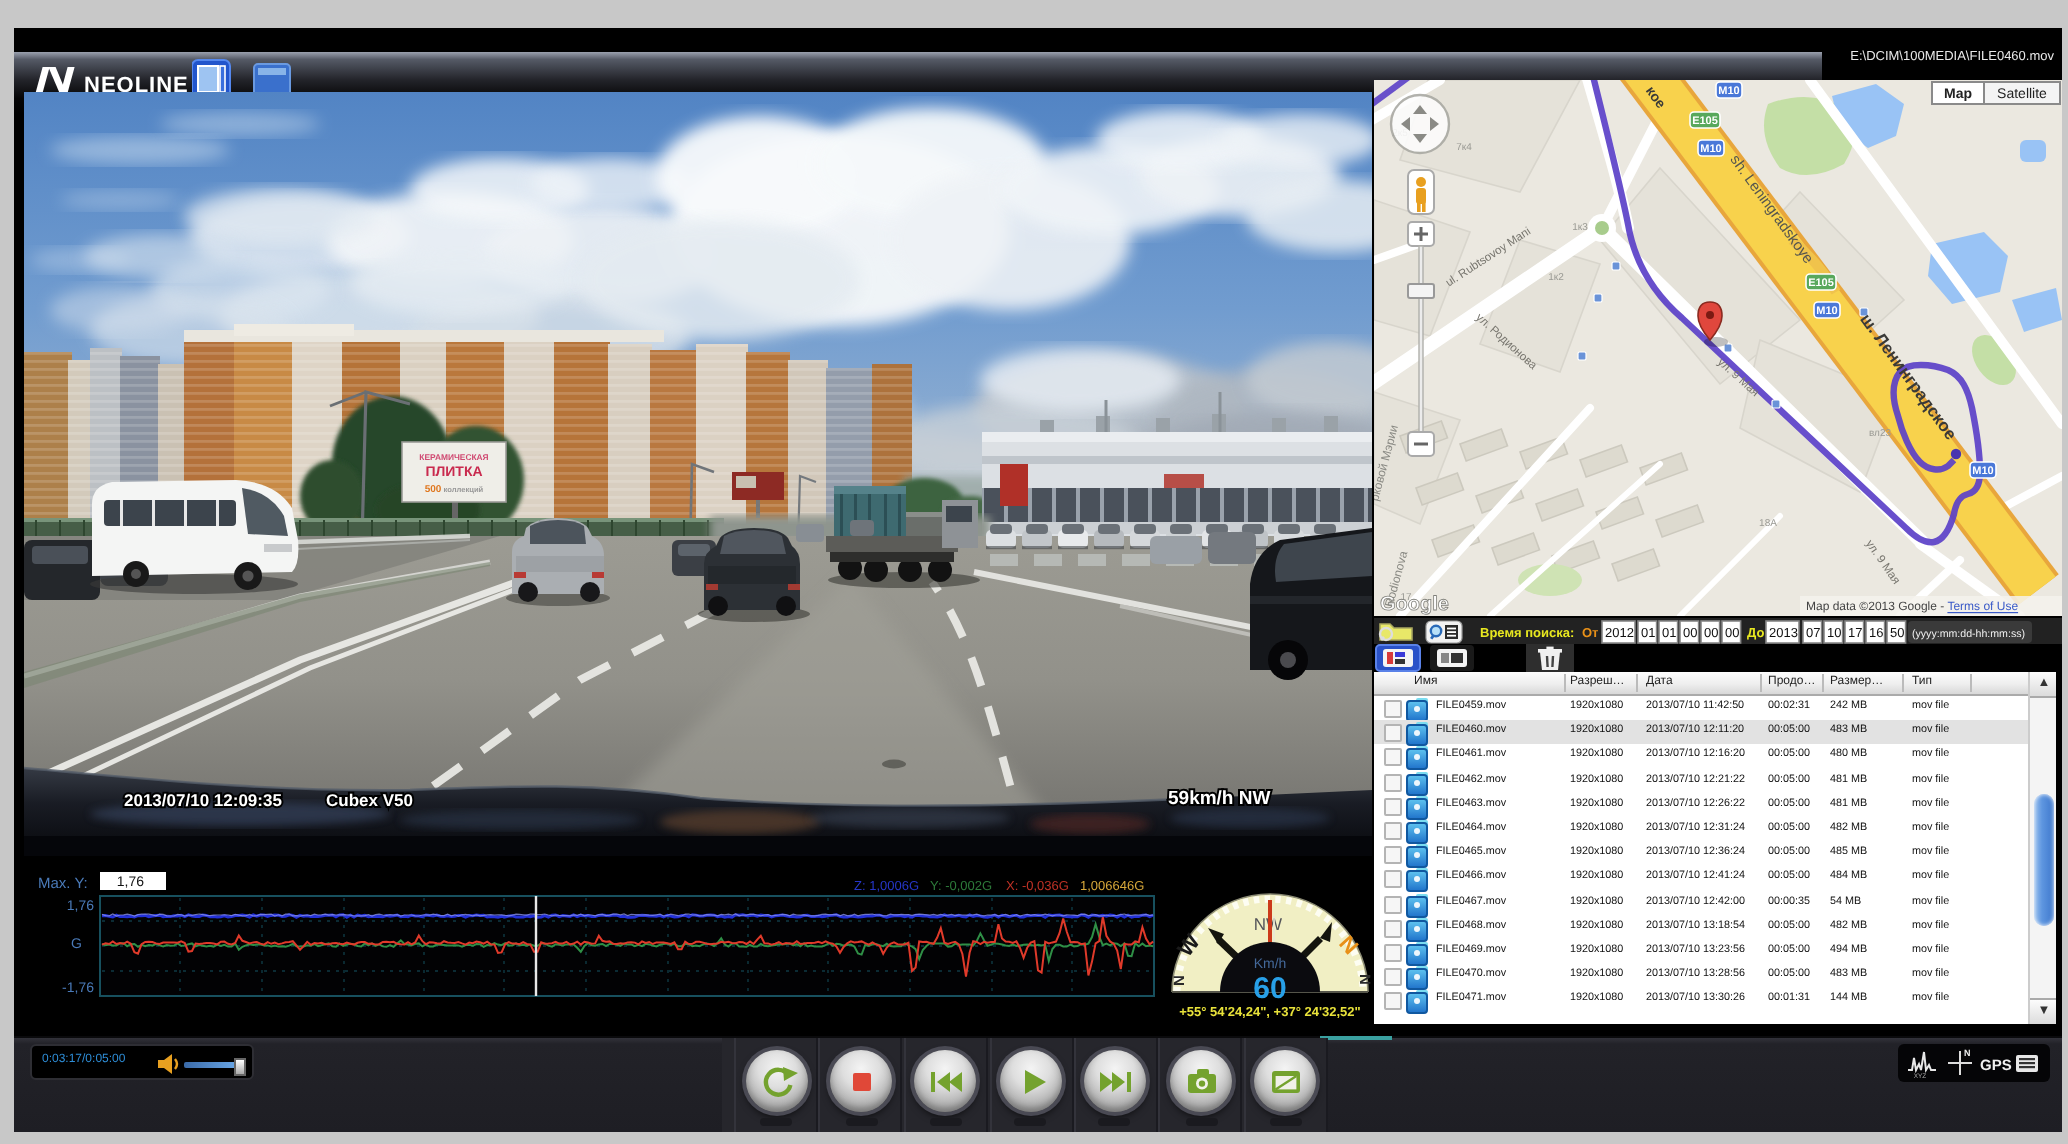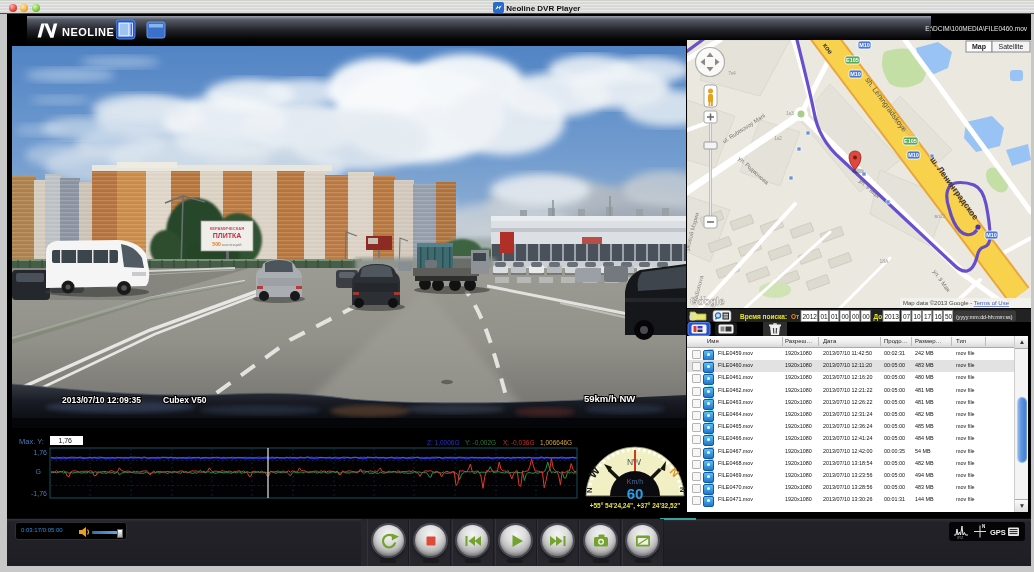--- a/index.html
+++ b/index.html
@@ -3,48 +3,39 @@
 <meta charset="utf-8">
 <style>
   html,body{margin:0;padding:0;background:#888;}
   #win{position:relative;width:1034px;height:572px;background:#c8c8c8;overflow:hidden;font-family:"Liberation Sans",sans-serif;}
   #titlebar{position:absolute;left:0;top:0;width:1034px;height:14px;
     background:repeating-linear-gradient(180deg,#ececec 0px,#e2e2e2 1px,#d2d2d2 2px,#dcdcdc 3px);
     border-top:1px solid #cdd3c9;border-bottom:1px solid #4a4a4a;box-sizing:border-box;}
   .light{position:absolute;top:3px;width:8px;height:8px;border-radius:50%;}
   #title{position:absolute;top:1px;left:493px;height:12px;font-size:8px;font-weight:bold;color:#111;line-height:12px;}
   #content{position:absolute;left:7px;top:14px;width:1024px;height:552px;background:#000;}
-  #logobar{position:absolute;left:0px;top:2px;width:904px;height:31px;
-    background:linear-gradient(180deg,#9aa0ae 0%,#555a66 12%,#23242a 45%,#050506 75%,#000 100%);margin-left:20px;}
+  #logobar{position:absolute;left:0px;top:12px;width:904px;height:31px;
+    background:linear-gradient(180deg,#9aa0ae 0%,#555a66 12%,#23242a 45%,#050506 75%,#000 100%);}
   #fpath{position:absolute;right:4px;top:11px;font-size:6.5px;color:#e8e8e8;}
   #video{position:absolute;left:5px;top:32px;}
   #map{position:absolute;left:680px;top:26px;}
   #toolbar1{position:absolute;left:680px;top:295px;width:344px;height:13px;background:#222;}
   #toolbar2{position:absolute;left:680px;top:308px;width:344px;height:14px;background:#000;}
   #ftable{position:absolute;left:680px;top:322px;width:344px;height:176px;background:#fff;overflow:hidden;}
   #graph{position:absolute;left:1px;top:414px;}
   #compass{position:absolute;left:573px;top:430px;}
   #bottombar{position:absolute;left:0px;top:504px;width:1024px;height:48px;
     background:linear-gradient(180deg,#32323a 0,#222228 3px,#1e1e24 100%);border-top:1px solid #0a0a0c;box-sizing:border-box;}
   .btn{position:absolute;top:6px;width:31px;height:31px;border-radius:50%;
     background:radial-gradient(circle at 50% 30%,#f4f4f4 0%,#dedede 35%,#b2b2b2 68%,#838383 100%);
     box-shadow:0 0 0 2px #4a4a54, 0 2px 4px rgba(0,0,0,0.85), inset 0 -2px 3px rgba(90,90,90,0.55);}
 </style>
 </head>
 <body>
 <div id="win">
-  <div id="titlebar">
-    <div class="light" style="left:9px;background:radial-gradient(circle at 35% 30%,#ffb0a8,#e0443c 60%,#a02820);"></div>
-    <div class="light" style="left:20px;background:radial-gradient(circle at 35% 30%,#ffe8b0,#eeaf3c 60%,#b87818);"></div>
-    <div class="light" style="left:31.5px;background:radial-gradient(circle at 35% 30%,#d8f8b0,#7cc83c 60%,#4a9018);"></div>
-    <div id="title"><svg width="11" height="11" viewBox="0 0 11 11" style="vertical-align:-2px">
-          <rect x="0" y="0" width="11" height="11" rx="2" fill="#2a6ac8"></rect>
-          <path d="M2.2 7.8 L5 3.2 L5 5.4 L8.8 3.2 L6 7.8 L6 5.6 Z" fill="#fff"></path>
-        </svg> Neoline DVR Player</div>
-  </div>
   <div id="content">
     <div id="logobar">
       <svg width="250" height="31" style="position:absolute;left:4px;top:0;">
         <path d="M6.5 21.5 L10.3 7.5 L13.8 7.5 L10 21.5 Z" fill="#fff"></path>
         <path d="M13.2 7.5 L16.8 7.5 L22.6 21.5 L19.2 21.5 Z" fill="#fff"></path>
         <path d="M19 21.5 L22.8 7.5 L26.3 7.5 L22.5 21.5 Z" fill="#fff"></path>
         <text x="31" y="20" font-size="11" font-weight="bold" fill="#fff" letter-spacing="0.5">NEOLINE</text>
       </svg>
       <svg width="70" height="26" style="position:absolute;left:89px;top:3px;">
         <rect x="0" y="1" width="19" height="19" rx="3" fill="#2255cc" stroke="#5588ee" stroke-width="1"></rect>

